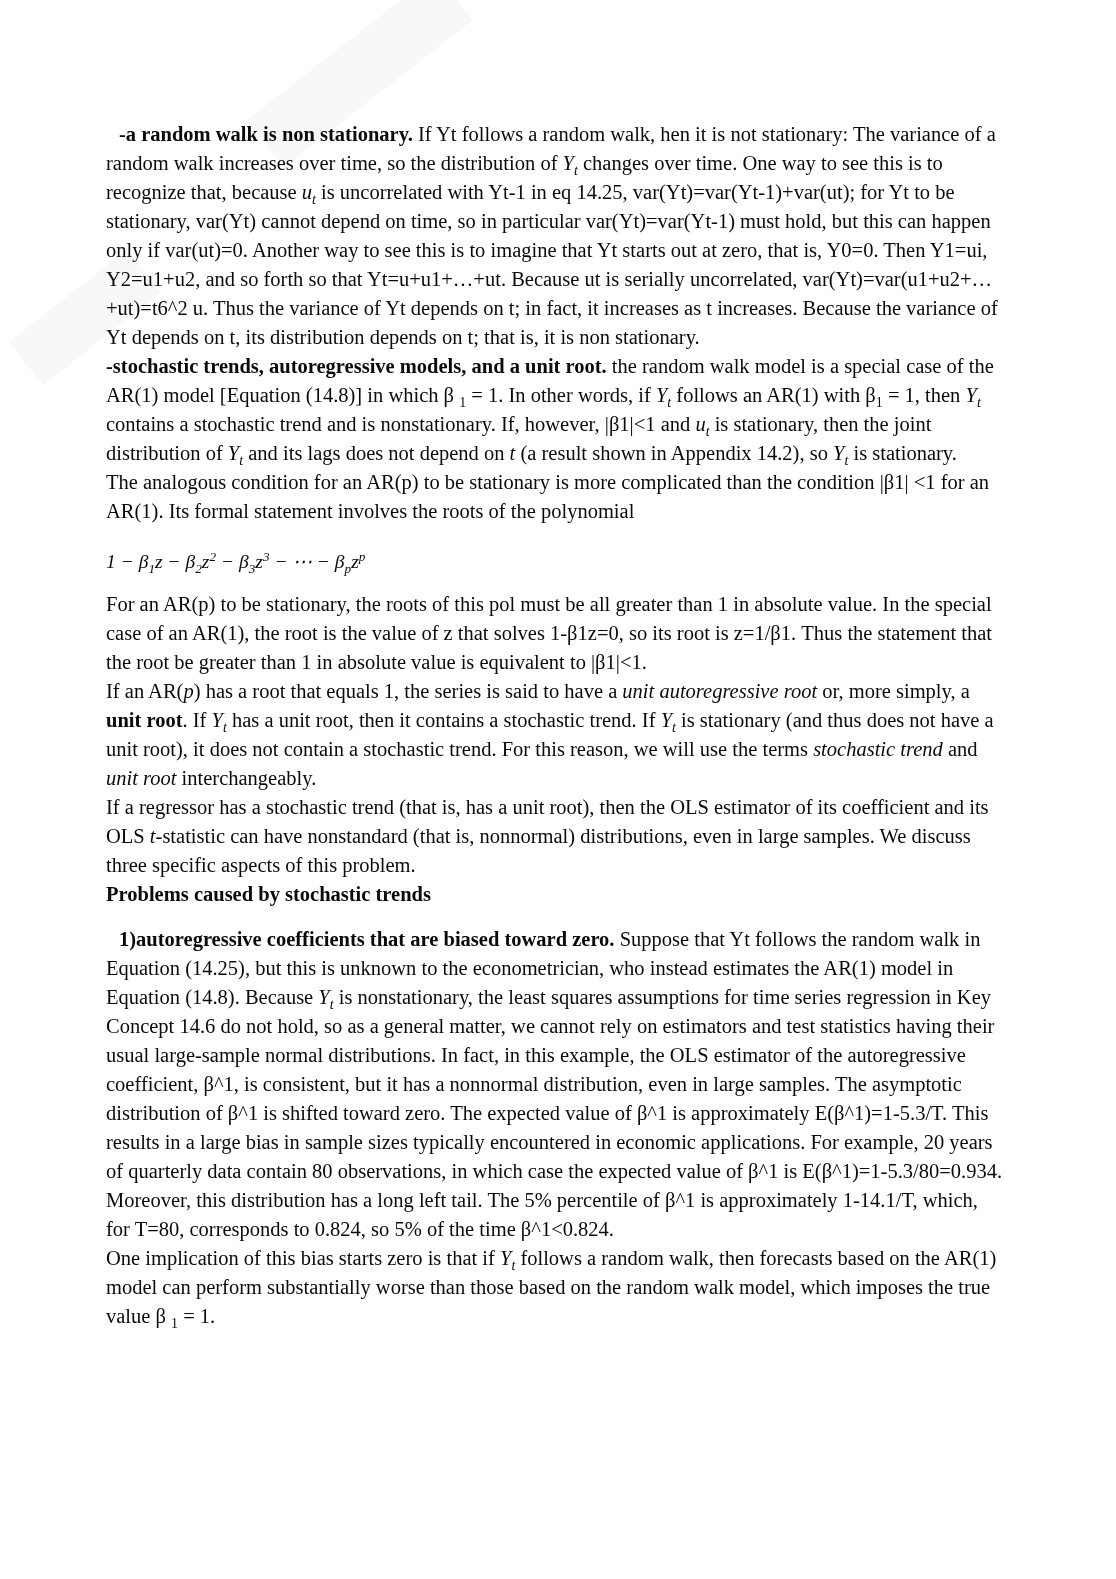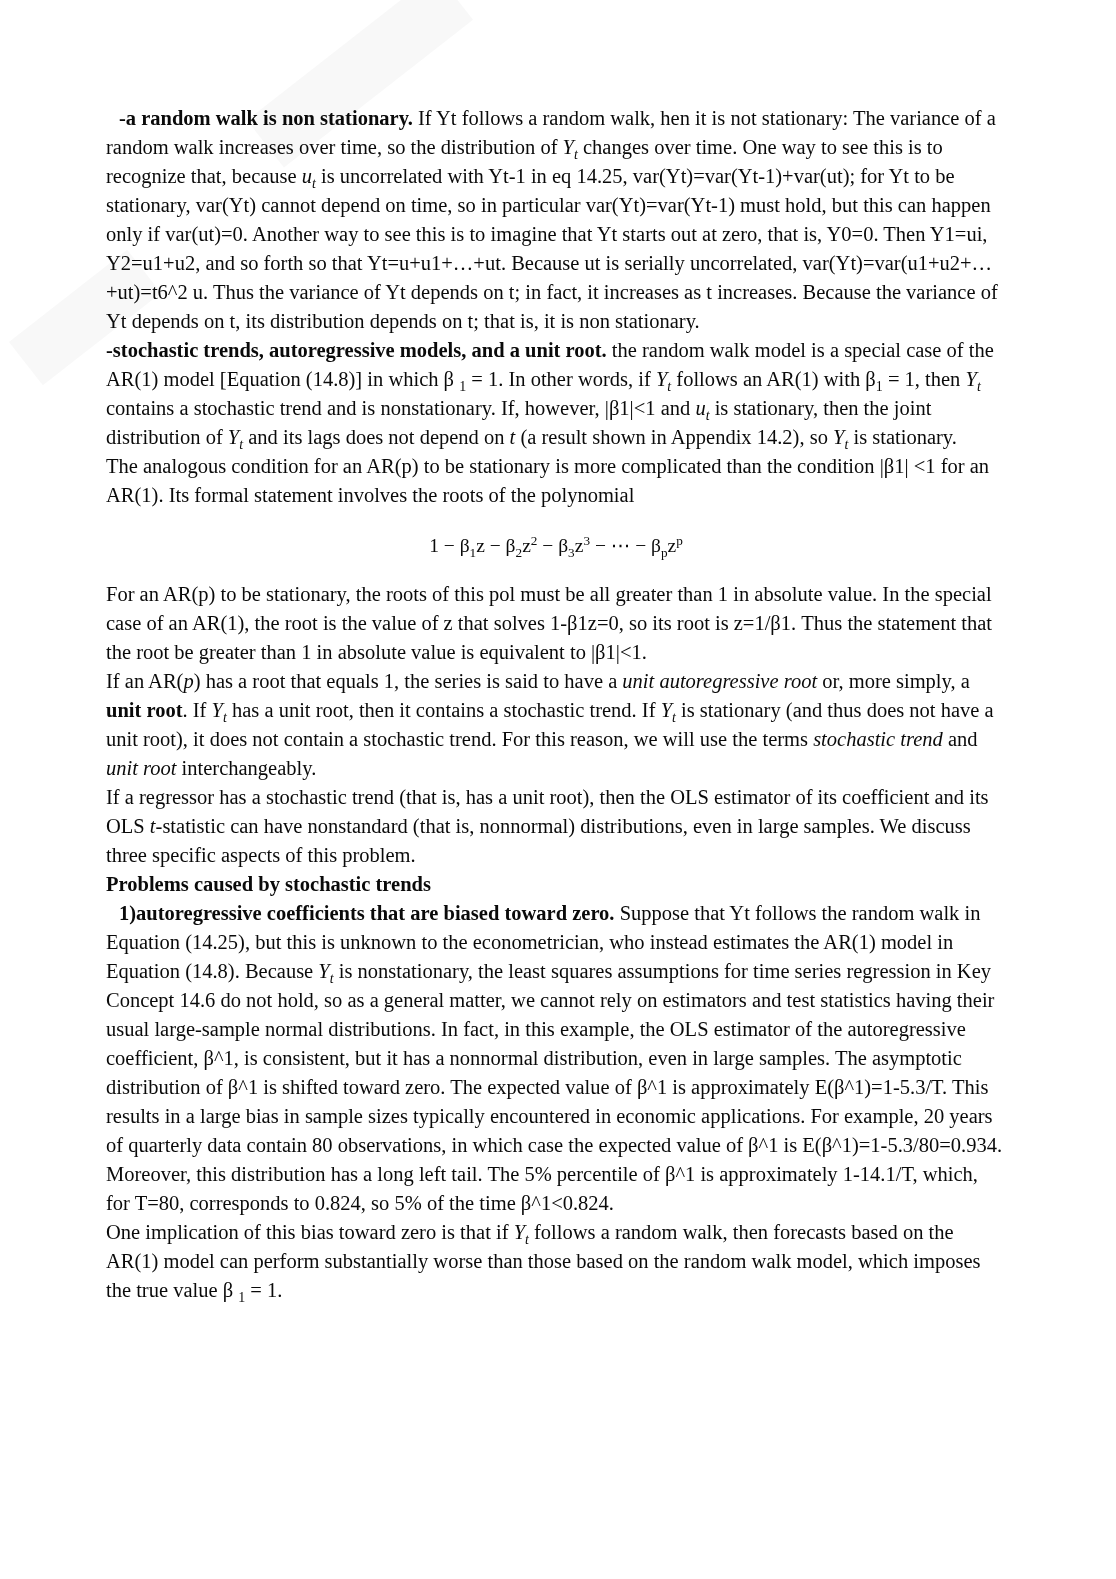--- a/index.html
+++ b/index.html
@@ -26,28 +26,28 @@
   .wm2 { left: 10px; top: 290px; width: 150px; height: 55px; transform: rotate(-38deg); }
   .doc {
     position: absolute;
     left: 106px;
     top: 104px;
     width: 900px;
     font-size: 20.5px;
     line-height: 29px;
   }
   .block { margin: 0; }
-  .block.indent { text-indent: 13px; }
+  .block.indent { text-indent: 13px; margin-top: 16px; }
   .bold { font-weight: bold; }
   .italic { font-style: italic; }
   .block.heading { font-weight: bold; }
   .block.equation {
-    text-align: center;
+    font-style: italic;
     margin-top: 21px;
-    margin-bottom: 20px;
+    margin-bottom: 14px;
     font-size: 19.5px;
   }
   sub, sup { font-size: 0.68em; line-height: 0; }
   .gap {
     display: inline-block;
     width: 368px;
     height: 1px;
   }
 </style>
 </head>
@@ -59,15 +59,15 @@
   <div class="doc" id="doc">
       <div class="block paragraph indent"><span class="bold">-a random walk is non stationary.</span><span> If Yt follows a random walk, hen it is not stationary: The variance of a random walk increases over time, so the distribution of </span><span class="italic">Y</span><sub class="italic">t</sub><span> changes over time. One way to see this is to recognize that, because </span><span class="italic">u</span><sub class="italic">t</sub><span> is uncorrelated with Yt-1 in eq 14.25, var(Yt)=var(Yt-1)+var(ut); for Yt to be stationary, var(Yt) cannot depend on time, so in particular var(Yt)=var(Yt-1) must hold, but this can happen only if var(ut)=0. Another way to see this is to imagine that Yt starts out at zero, that is, Y0=0. Then Y1=ui, Y2=u1+u2, and so forth so that Yt=u+u1+…+ut. Because ut is serially uncorrelated, var(Yt)=var(u1+u2+…+ut)=t6^2 u. Thus the variance of Yt depends on t; in fact, it increases as t increases. Because the variance of Yt depends on t, its distribution depends on t; that is, it is non stationary.</span></div>
       <div class="block paragraph"><span class="bold">-stochastic trends, autoregressive models, and a unit root.</span><span> the random walk model is a special case of the AR(1) model [Equation (14.8)] in which β </span><sub>1</sub><span> = 1. In other words, if </span><span class="italic">Y</span><sub class="italic">t</sub><span> follows an AR(1) with β</span><sub>1</sub><span> = 1, then </span><span class="italic">Y</span><sub class="italic">t</sub><span> contains a stochastic trend and is nonstationary. If, however, |β1|&lt;1 and </span><span class="italic">u</span><sub class="italic">t</sub><span> is stationary, then the joint distribution of </span><span class="italic">Y</span><sub class="italic">t</sub><span> and its lags does not depend on </span><span class="italic">t</span><span> (a result shown in Appendix 14.2), so </span><span class="italic">Y</span><sub class="italic">t</sub><span> is stationary.</span></div>
       <div class="block paragraph"><span>The analogous condition for an AR(p) to be stationary is more complicated than the condition |β1| &lt;1 for an AR(1). Its formal statement involves the roots of the polynomial</span></div>
       <div class="block equation"><span>1 − β</span><sub>1</sub><span>z − β</span><sub>2</sub><span>z</span><sup>2</sup><span> − β</span><sub>3</sub><span>z</span><sup>3</sup><span> − ⋯ − β</span><sub>p</sub><span>z</span><sup>p</sup></div>
       <div class="block paragraph"><span>For an AR(p) to be stationary, the roots of this pol must be all greater than 1 in absolute value. In the special case of an AR(1), the root is the value of z that solves 1-β1z=0, so its root is z=1/β1. Thus the statement that the root be greater than 1 in absolute value is equivalent to |β1|&lt;1.</span></div>
       <div class="block paragraph"><span>If an AR(</span><span class="italic">p</span><span>) has a root that equals 1, the series is said to have a </span><span class="italic">unit autoregressive root</span><span> or, more simply, a </span><span class="bold">unit root</span><span>. If </span><span class="italic">Y</span><sub class="italic">t</sub><span> has a unit root, then it contains a stochastic trend. If </span><span class="italic">Y</span><sub class="italic">t</sub><span> is stationary (and thus does not have a unit root), it does not contain a stochastic trend. For this reason, we will use the terms </span><span class="italic">stochastic trend</span><span> and </span><span class="italic">unit root</span><span> interchangeably.</span></div>
       <div class="block paragraph"><span>If a regressor has a stochastic trend (that is, has a unit root), then the OLS estimator of its coefficient and its OLS </span><span class="italic">t</span><span>-statistic can have nonstandard (that is, nonnormal) distributions, even in large samples. We discuss three specific aspects of this problem.</span></div>
       <div class="block heading"><span>Problems caused by stochastic trends</span></div>
       <div class="block paragraph indent"><span class="bold">1)autoregressive coefficients that are biased toward zero.</span><span> Suppose that Yt follows the random walk in Equation (14.25), but this is unknown to the econometrician, who instead estimates the AR(1) model in Equation (14.8). Because </span><span class="italic">Y</span><sub class="italic">t</sub><span> is nonstationary, the least squares assumptions for time series regression in Key Concept 14.6 do not hold, so as a general matter, we cannot rely on estimators and test statistics having their usual large-sample normal distributions. In fact, in this example, the OLS estimator of the autoregressive coefficient, β^1, is consistent, but it has a nonnormal distribution, even in large samples. The asymptotic distribution of β^1 is shifted toward zero. The expected value of β^1 is approximately E(β^1)=1-5.3/T. This results in a large bias in sample sizes typically encountered in economic applications. For example, 20 years of quarterly data contain 80 observations, in which case the expected value of β^1 is E(β^1)=1-5.3/80=0.934. Moreover, this distribution has a long left tail. The 5% percentile of β^1 is approximately 1-14.1/T, which, for T=80, corresponds to 0.824, so 5% of the time β^1&lt;0.824.</span></div>
-      <div class="block paragraph"><span>One implication of this bias toward zero is that if </span><span class="italic">Y</span><sub class="italic">t</sub><span> follows a random walk, then forecasts based on the AR(1) model can perform substantially worse than those based on the random walk model, which imposes the true value β </span><sub>1</sub><span> = 1.</span></div>
+      <div class="block paragraph"><span>One implication of this bias starts zero is that if </span><span class="italic">Y</span><sub class="italic">t</sub><span> follows a random walk, then forecasts based on the AR(1) model can perform substantially worse than those based on the random walk model, which imposes the true value β </span><sub>1</sub><span> = 1.</span></div>
     </div>
 </div>
 
 </body></html>

